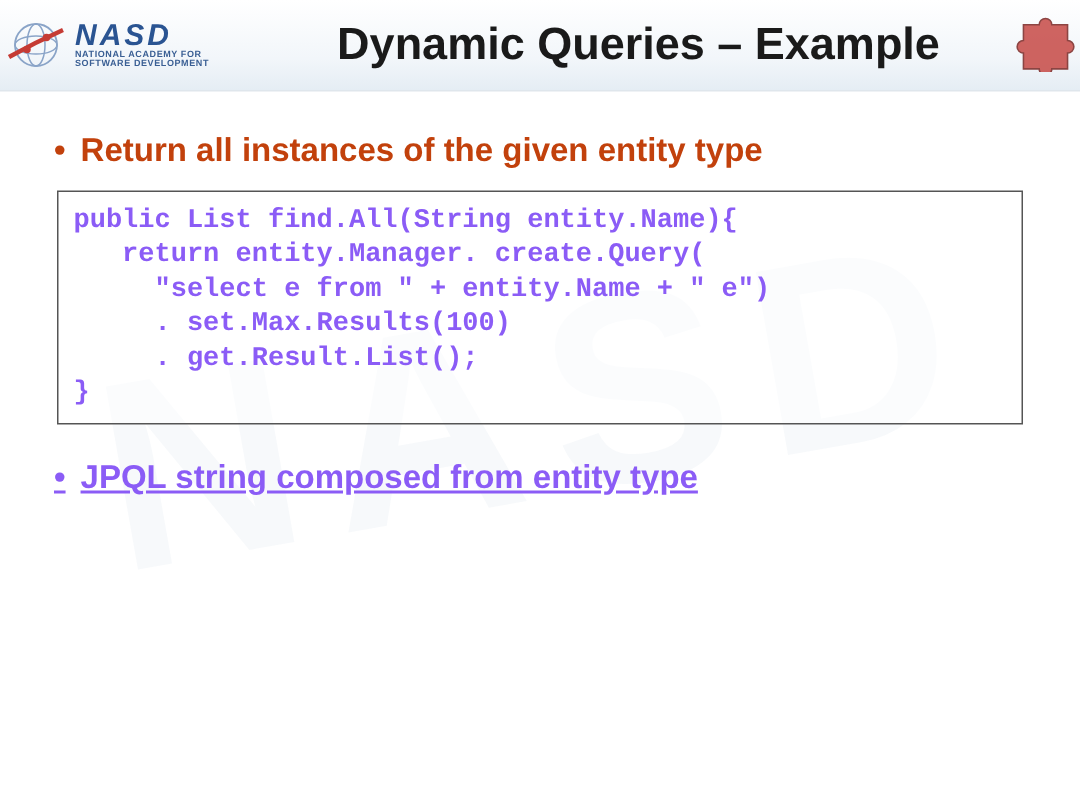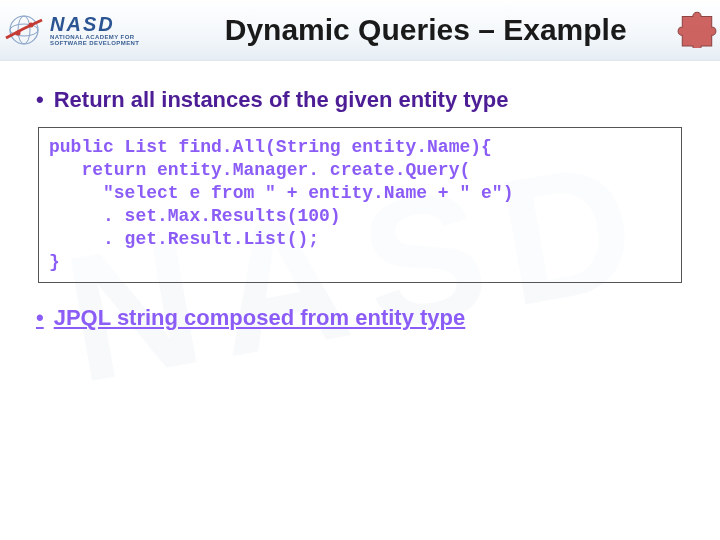--- a/index.html
+++ b/index.html
@@ -76,21 +76,21 @@
     z-index: 2;
   }
   .content {
     position: relative;
     z-index: 1;
     padding: 26px 34px 0 34px;
   }
   .bullet1 {
     font-size: 22px;
     font-weight: 900;
-    color: #4c1d95;
+    color: #c2410c;
     margin: 0 0 14px 2px;
     display: flex;
     align-items: flex-start;
   }
   .bullet1::before {
     content: "•";
     margin-right: 10px;
   }
   .codebox {
     border: 1px solid #555;

